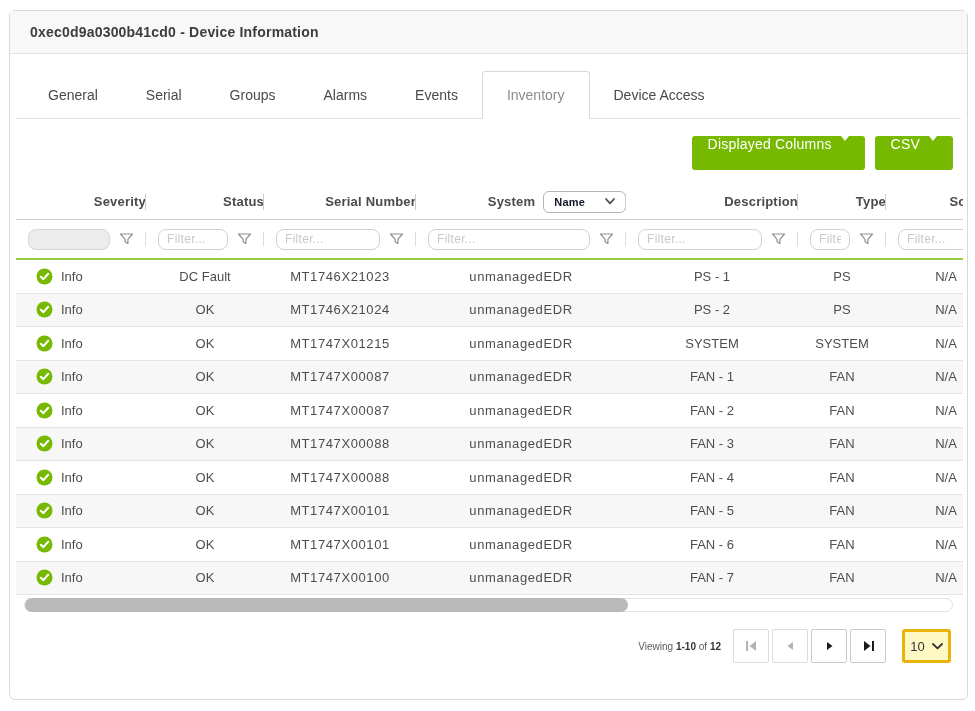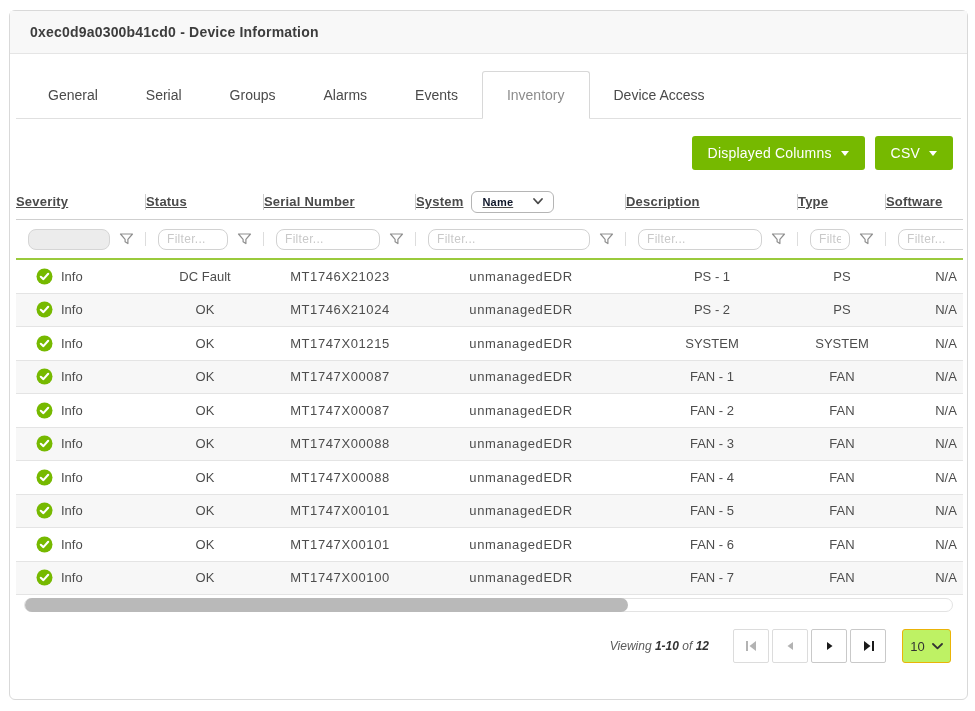--- a/index.html
+++ b/index.html
@@ -26,31 +26,31 @@
   .tab.active {
     background:#fff; border:1px solid #d8d8d8; border-bottom:1px solid #fff;
     border-radius:3px 3px 0 0; color:#8c8c8c;
   }
 
   
   .toolbar { display:flex; justify-content:flex-end; gap:10px; margin:17px 8px 14px 0; }
   .btn {
     background:#76b900; color:#fff; border:none; border-radius:3px;
     font-family:"Liberation Sans", sans-serif;
-    font-size:14px; padding:0 16px; height:34px; display:flex; align-items:center; gap:9px;
+    font-size:14px; padding:0 16px; height:34px; display:flex; align-items:flex-start; gap:9px;
     cursor:pointer; letter-spacing:.2px;
   }
   .caret-down { width:0; height:0; border-left:4px solid transparent; border-right:4px solid transparent; border-top:5px solid #fff; }
 
   
   .table-viewport { overflow:hidden; width:947px; }
   .table-inner { width:990px; --cols:130px 118px 152px 210px 172px 88px 120px; }
   .thead { display:grid; grid-template-columns:var(--cols); align-items:center; height:36px; border-bottom:1px solid #cfcfcf; }
   .hcell { position:relative; text-align:center; font-size:13px; font-weight:bold; color:#4a4a4a; letter-spacing:.2px;
-           display:flex; align-items:center; justify-content:flex-start; gap:8px; height:100%;text-decoration:underline; }
+           display:flex; align-items:center; justify-content:flex-end; gap:8px; height:100%; }
   .hcell:not(:last-child)::after { content:""; position:absolute; right:0; top:50%; transform:translateY(-50%); width:1px; height:16px; background:#cccccc; }
   .mini-select {
     display:flex; align-items:center; gap:20px; border:1px solid #b5b5b5; border-radius:6px;
     padding:4px 10px; font-size:11px; font-weight:bold; color:#0f172a; background:#fff; cursor:pointer;
   }
 
   .frow { display:grid; grid-template-columns:var(--cols); align-items:center; height:40px; border-bottom:2px solid #9aca3c; }
   .fcell { position:relative; display:flex; align-items:center; gap:9px; padding:0 12px; height:100%; }
   .fcell:not(:last-child)::after { content:""; position:absolute; right:0; top:50%; transform:translateY(-50%); width:1px; height:14px; background:#dddddd; }
   .filter-input {
@@ -66,30 +66,30 @@
   .cell { font-size:13px; color:#4d4d4d; text-align:center; overflow:hidden; white-space:nowrap; }
   .cell.sev { display:flex; align-items:center; gap:8px; padding-left:20px; text-align:left; }
   .cell.spaced { letter-spacing:.6px; }
 
   
   .hscroll { margin:3px 8px 0 8px; height:14px; border:1px solid #e3e3e3; border-radius:8px; background:#fff; position:relative; }
   .hscroll .thumb { position:absolute; left:0; top:-1px; height:14px; width:65%; background:#b9b9b9; border-radius:8px; cursor:grab; }
 
   
   .pager { display:flex; justify-content:flex-end; align-items:center; margin:17px 10px 0 0; gap:8px; }
-  .viewing { font-size:12px; color:#5a5a5a; margin-right:16px;font-style:italic; }
+  .viewing { font-size:10px; color:#5a5a5a; margin-right:4px; }
   .viewing b { color:#333; }
   .pbtns { display:flex; gap:3px; }
   .pbtn {
     width:36px; height:34px; background:#fff; border:1px solid #c9c9c9; border-radius:2px;
     display:flex; align-items:center; justify-content:center; cursor:pointer;
   }
   .pbtn.disabled { border-color:#dcdcdc; cursor:default; }
   .page-size {
-    margin-left:8px; width:49px; height:34px; border:1px solid #eab308; border-radius:3px; background:#bef264;
+    margin-left:8px; width:49px; height:34px; border:3px solid #eab308; border-radius:3px; background:#fef9c3;
     display:flex; align-items:center; justify-content:center; gap:7px; font-size:13px; color:#333; cursor:pointer;
   }
 </style>
 </head>
 <body>
 
 <div class="window">
   <div class="titlebar">
     <span>0xec0d9a0300b41cd0 - Device Information</span>
   </div>

